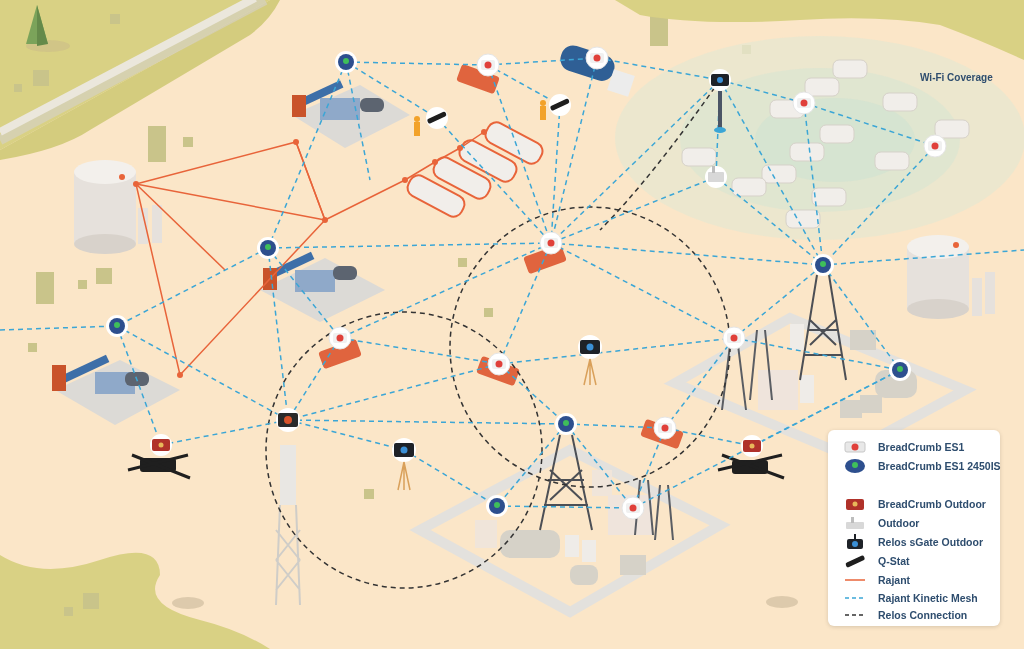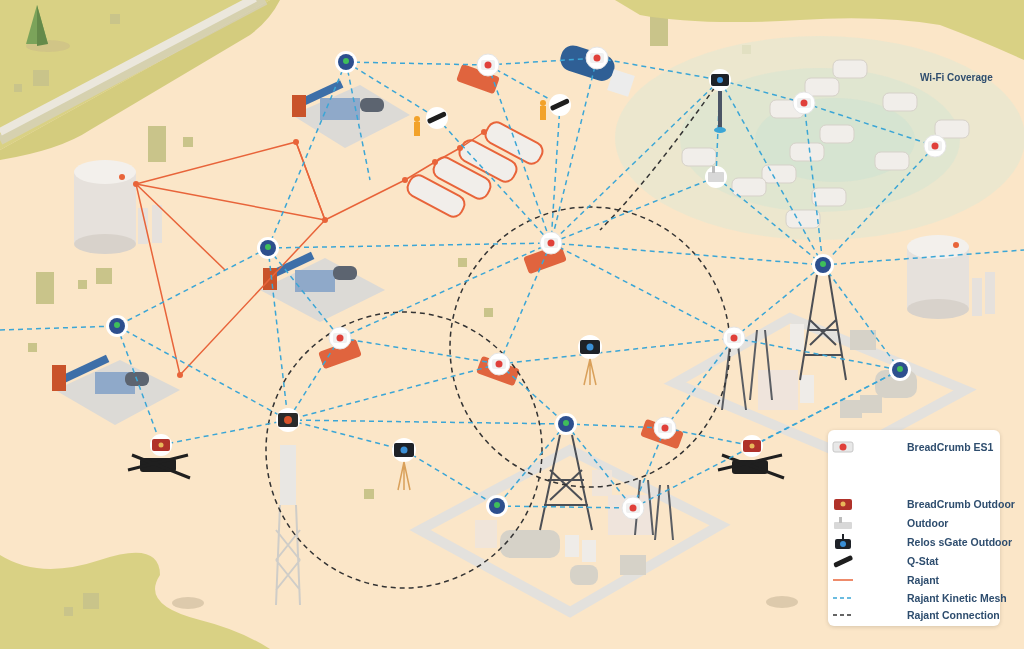--- a/index.html
+++ b/index.html
@@ -1,19 +1,19 @@
 <!DOCTYPE html>
 <html><head>
 <meta charset="utf-8">
 <style>
   html,body{margin:0;padding:0;}
   body{width:1024px;height:649px;overflow:hidden;background:#fbe6c8;font-family:"Liberation Sans",sans-serif;}
   #scene{position:absolute;left:0;top:0;width:1024px;height:649px;}
   .legend{position:absolute;left:828px;top:430px;width:172px;height:196px;background:#ffffff;border-radius:6px;box-shadow:0 1px 4px rgba(0,0,0,0.15);}
-  .legend-item{position:absolute;left:0;height:18px;display:flex;align-items:center;gap:41px;}
+  .legend-item{position:absolute;left:12px;height:18px;display:flex;align-items:center;}
   .legend-sym{width:30px;height:18px;display:flex;align-items:center;justify-content:center;}
   .legend-label{margin-left:8px;font-size:10.5px;font-weight:bold;color:#2e4d6e;white-space:nowrap;}
 </style>
 </head>
 <body>
 
 <svg id="scene" viewBox="0 0 1024 649" xmlns="http://www.w3.org/2000/svg">
 
   <rect x="0" y="0" width="1024" height="649" fill="#fbe6c8"></rect>
 
@@ -429,20 +429,29 @@
 <div class="legend">
   <div class="legend-item" style="top:8px">
     <span class="legend-sym">
       <svg width="24" height="16">
           <rect x="2" y="3" width="20" height="10" rx="2" fill="#e8e8e8" stroke="#c8c8c8"></rect>
           <circle cx="12" cy="8" r="3.5" fill="#e0403a"></circle>
         </svg>
     </span>
     <span class="legend-label">BreadCrumb ES1</span>
   </div>
+  <div class="legend-item" style="top:27px">
+    <span class="legend-sym">
+      <svg width="24" height="16">
+          <ellipse cx="12" cy="8" rx="10" ry="7" fill="#2d4f8e"></ellipse>
+          <circle cx="12" cy="7" r="3" fill="#3fbf5a"></circle>
+        </svg>
+    </span>
+    <span class="legend-label">BreadCrumb ES1 2450IS</span>
+  </div>
   <div class="legend-item" style="top:65px">
     <span class="legend-sym">
       <svg width="24" height="16">
           <rect x="3" y="3" width="18" height="11" rx="2" fill="#b0322a"></rect>
           <circle cx="12" cy="8" r="2.5" fill="#e8b85a"></circle>
         </svg>
     </span>
     <span class="legend-label">BreadCrumb Outdoor</span>
   </div>
   <div class="legend-item" style="top:84px">
@@ -487,15 +496,15 @@
         </svg>
     </span>
     <span class="legend-label">Rajant Kinetic Mesh</span>
   </div>
   <div class="legend-item" style="top:176px">
     <span class="legend-sym">
       <svg width="24" height="16">
           <line x1="2" y1="8" x2="22" y2="8" stroke="#333333" stroke-width="1.5" stroke-dasharray="4,3"></line>
         </svg>
     </span>
-    <span class="legend-label">Rajant Connection</span>
+    <span class="legend-label">Relos Connection</span>
   </div>
 </div>
 
 </body></html>

